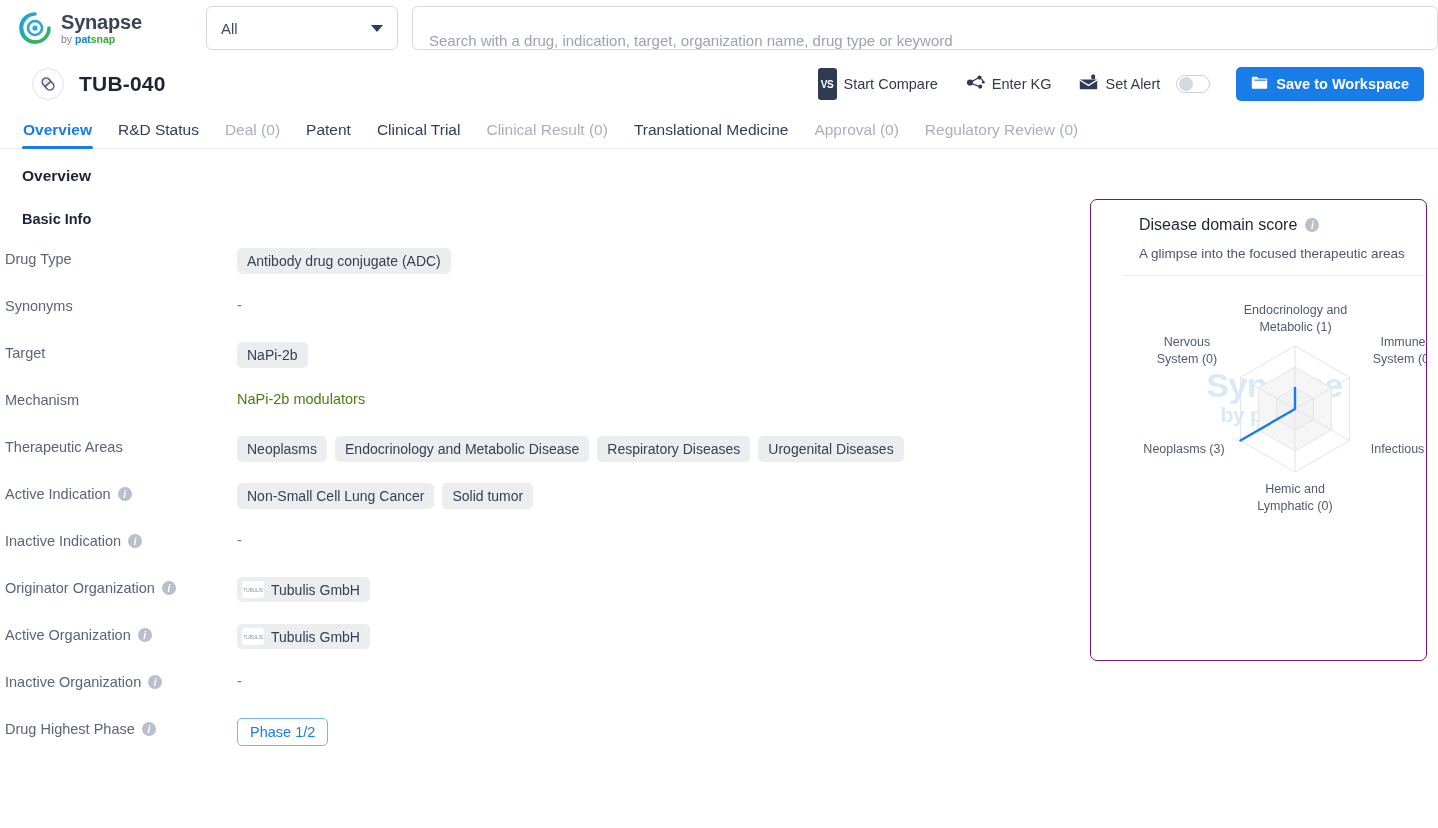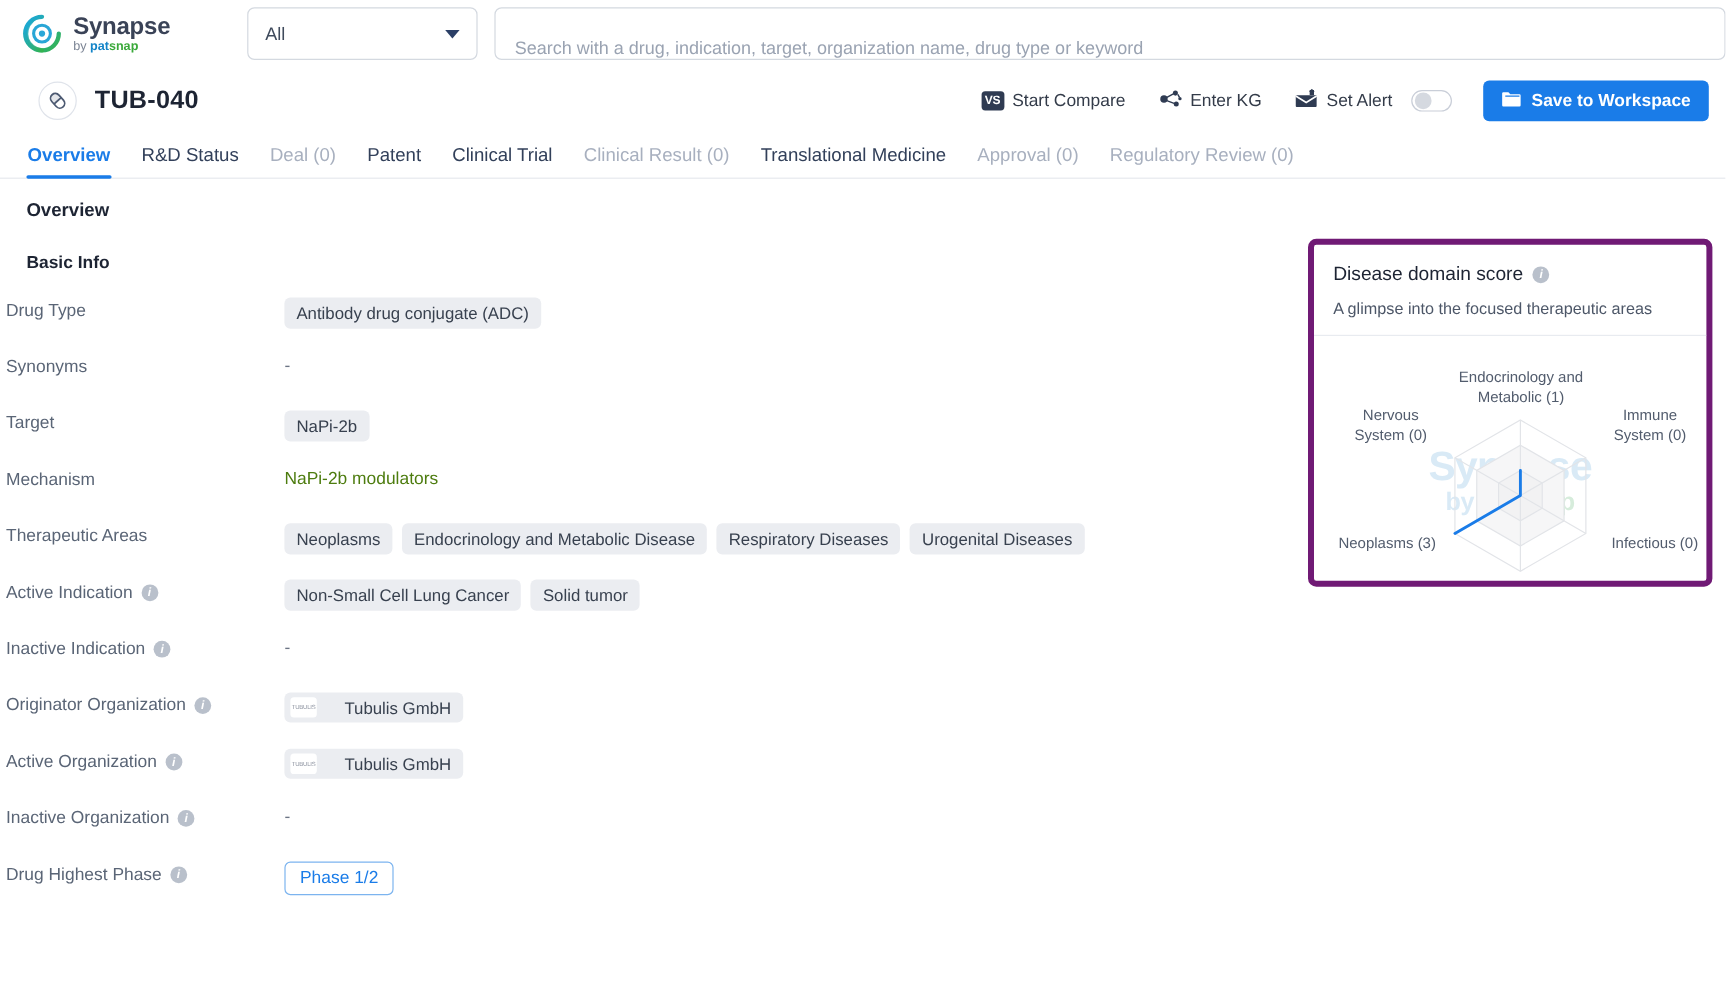--- a/index.html
+++ b/index.html
@@ -78,21 +78,21 @@
   }
   .header-actions {
     margin-left: auto; display: flex; align-items: center; gap: 0;
   }
   .hact {
     display: flex; align-items: center; gap: 7px;
     font-size: 14.5px; color: #333b49;
     margin-left: 28px; white-space: nowrap;
   }
   .vs-icon {
-    width: 19px; height: 16px; border-radius: 3px; background: #2f3b52;
+    width: 19px; height: 32px; border-radius: 3px; background: #2f3b52;
     color: #fff; font-size: 10px; font-weight: bold;
     display: flex; align-items: center; justify-content: center;
     letter-spacing: -0.3px;
     margin-left: 32px;
   }
   .toggle {
     width: 34px; height: 18px; border-radius: 10px;
     background: #fff; border: 1.5px solid #c9ced8;
     position: relative; margin-left: 9px; flex: 0 0 34px;
   }
@@ -151,40 +151,40 @@
     font-size: 10px; font-weight: bold;
     display: inline-flex; align-items: center; justify-content: center;
     font-style: italic; flex: 0 0 14px;
   }
   .row .val { display: flex; flex-wrap: wrap; gap: 8px; align-items: center; }
   .chip {
     background: #ebedf1; color: #38414f;
     border-radius: 5px; padding: 5px 10px;
     font-size: 14px; white-space: nowrap;
   }
-  .chip.org { display: flex; align-items: center; gap: 23px; padding: 4px 10px 4px 5px; }
+  .chip.org { display: flex; align-items: center; gap: 7px; padding: 4px 10px 4px 5px; }
   .org-logo {
     width: 22px; height: 17px; background: #fff; border-radius: 3px;
     display: flex; align-items: center; justify-content: center;
     font-size: 5px; color: #8d93a0; letter-spacing: -0.2px; overflow: hidden;
     flex: 0 0 22px;
   }
   .plain { font-size: 14.5px; color: #4d7c0f; padding-top: 2px; }
   .dash { font-size: 14.5px; color: #55607010; color: #6b7484; padding-top: 2px; }
   .phase-badge {
     border: 1px solid #7cb4ef; color: #1a7ce8; background: #fff;
     border-radius: 5px; padding: 5px 12px; font-size: 14.5px;
   }
 
   
   .score-card {
     position: absolute; right: 11px; top: 50px;
-    width: 337px; height: 290px;
-    border: 5px solid #701a75; border-radius: 7px;
-    background: #fff; overflow: hidden;
+    width: 337px; height: 462px;
+    border: 1px solid #701a75; border-radius: 7px;
+    background: #fff; overflow: hidden; padding-left: 32px;
   }
   .score-head { padding: 16px 16px 14px 16px; border-bottom: 1px solid #e8ebf0; }
   .score-title {
     font-size: 16px; color: #1d2433;
     display: flex; align-items: center; gap: 8px;
   }
   .score-sub { font-size: 13.5px; color: #4d5768; margin-top: 12px; }
   .chart-area { position: relative; height: 290px; }
   .watermark {
     position: absolute; left: 0; right: 0; top: 92px;

